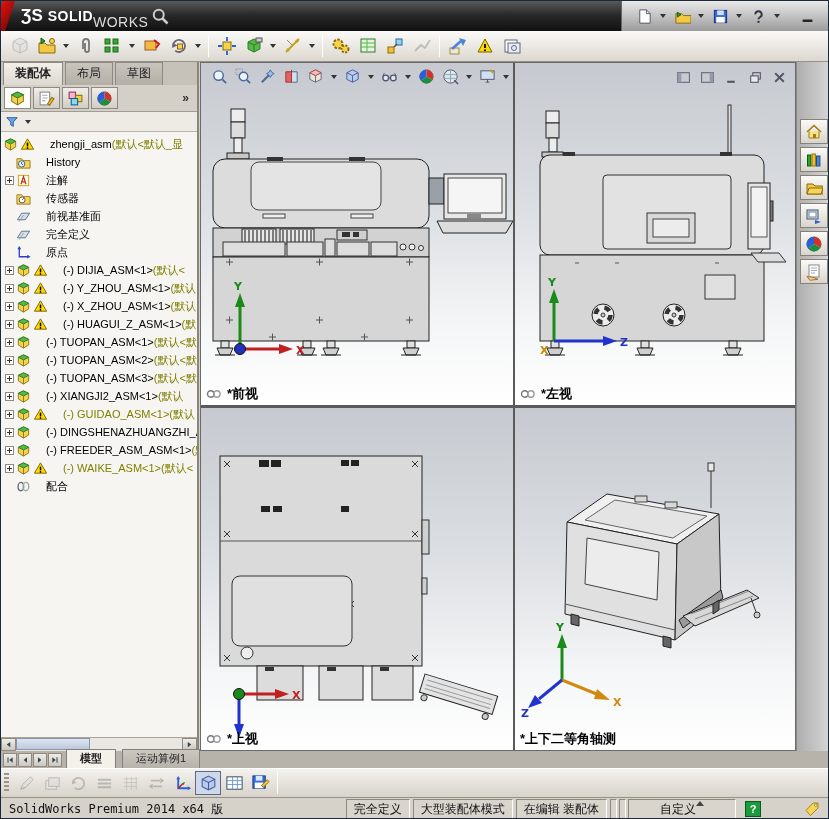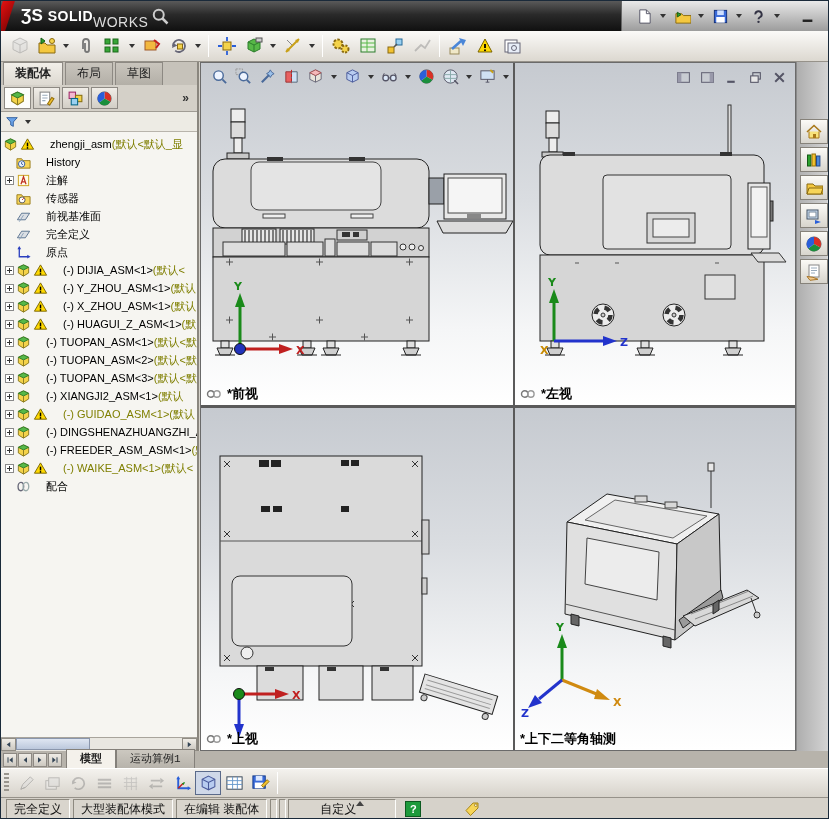--- a/index.html
+++ b/index.html
@@ -1172,21 +1172,21 @@
             <path d="M3 2l5 4-5 4z" fill="#345"></path>
           </svg>
         </span>
         <span class="mnav-btn">
           <svg viewBox="0 0 12 12">
             <path d="M9 2v8" stroke="#345" stroke-width="1.5"></path>
             <path d="M2 2l5 4-5 4z" fill="#345"></path>
           </svg>
         </span>
       </div>
-    <div id="modeltabs" style="display:flex;gap:0;font-family:Liberation Mono, monospace;">
+    <div id="modeltabs" style="display:flex;gap:6px;">
         <span class="mtab active">模型</span>
         <span class="mtab">运动算例1</span>
       </div>
   </div>
 
   <div class="bottombar">
     <div class="grip"></div>
     <div id="bottombar" style="display:flex;align-items:center;">
         <span class="bbi disabled">
           <span class="ic" style="display:flex">
@@ -1268,20 +1268,21 @@
               <rect x="4" y="9" width="9" height="6" fill="#fff"></rect>
               <path d="M11 12l6-6 2 2-6 6z" fill="#f2c230" stroke="#96700a"></path>
             </svg>
           </span>
         </span>
         <span class="tb-sep"></span>
       </div>
   </div>
 
   <div class="statusbar">
+    <div class="sb-left">SolidWorks Premium 2014 x64 版</div>
     <span class="sb-cell">完全定义</span>
     <span class="sb-cell">大型装配体模式</span>
     <span class="sb-cell">在编辑 装配体</span>
     <span class="sb-cell sb-mini"></span>
     <span class="sb-cell sb-mini"></span>
     <span class="sb-cell sb-custom">
       <span>自定义</span>
       <span class="sb-caret"></span>
     </span>
     <span class="sb-help">

